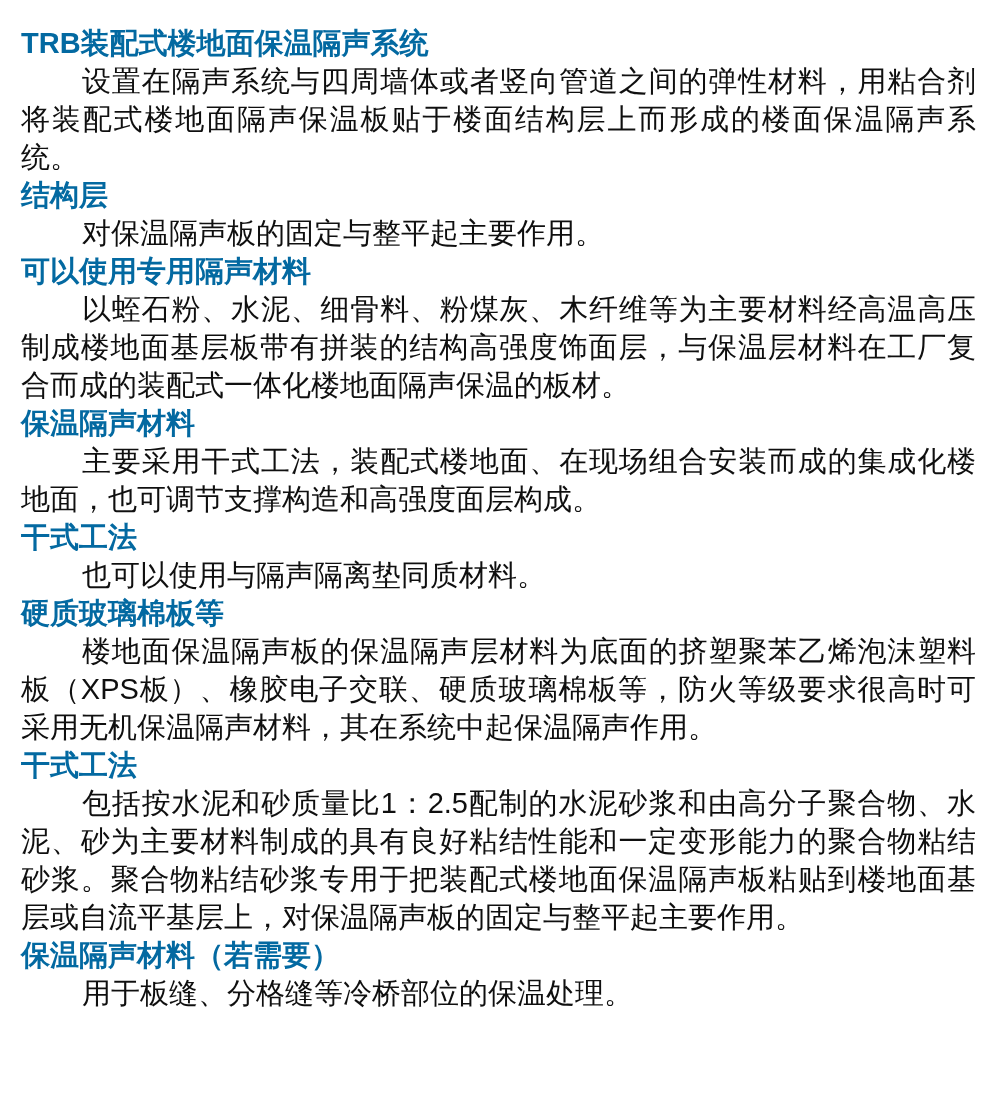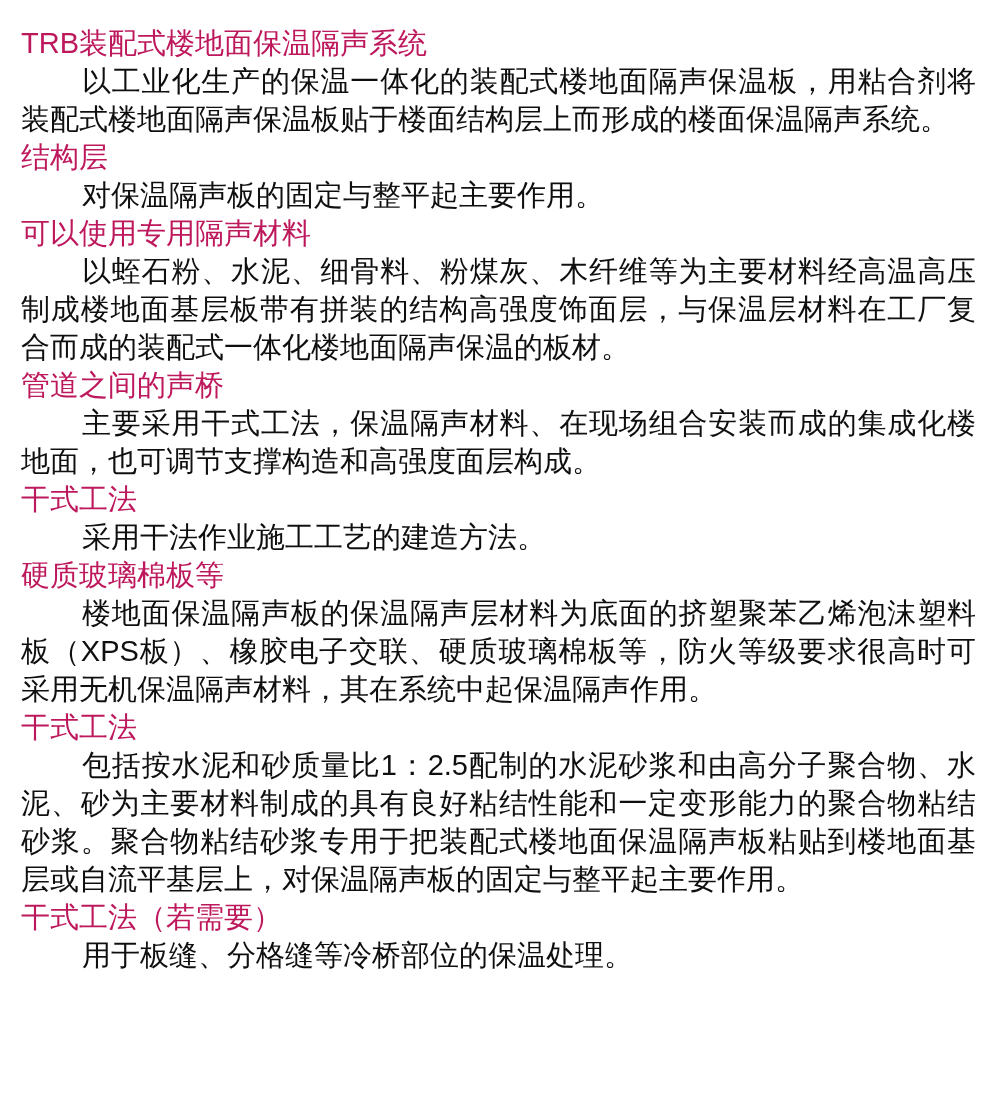--- a/index.html
+++ b/index.html
@@ -20,71 +20,71 @@
     font-size: 29px;
     line-height: 38px;
     color: #0f0f0f;
     text-align: justify;
   }
   .entry { margin: 0; }
   .term {
     margin: 0;
     font-size: 29px;
     line-height: 38px;
-    font-weight: 400;
-    color: #be185d;
+    font-weight: 700;
+    color: #0369a1;
     text-align: left;
   }
   .definition {
     margin: 0;
     text-indent: 2.1em;
     word-break: break-all;
   }
 </style>
 </head>
 <body>
 
 <div class="doc">
 
   <section class="entry">
     <h2 class="term">TRB装配式楼地面保温隔声系统</h2>
-    <p class="definition">以工业化生产的保温一体化的装配式楼地面隔声保温板，用粘合剂将装配式楼地面隔声保温板贴于楼面结构层上而形成的楼面保温隔声系统。</p>
+    <p class="definition">设置在隔声系统与四周墙体或者竖向管道之间的弹性材料，用粘合剂将装配式楼地面隔声保温板贴于楼面结构层上而形成的楼面保温隔声系统。</p>
   </section>
 
   <section class="entry">
     <h2 class="term">结构层</h2>
     <p class="definition">对保温隔声板的固定与整平起主要作用。</p>
   </section>
 
   <section class="entry">
     <h2 class="term">可以使用专用隔声材料</h2>
     <p class="definition">以蛭石粉、水泥、细骨料、粉煤灰、木纤维等为主要材料经高温高压制成楼地面基层板带有拼装的结构高强度饰面层，与保温层材料在工厂复合而成的装配式一体化楼地面隔声保温的板材。</p>
   </section>
 
   <section class="entry">
-    <h2 class="term">管道之间的声桥</h2>
-    <p class="definition">主要采用干式工法，保温隔声材料、在现场组合安装而成的集成化楼地面，也可调节支撑构造和高强度面层构成。</p>
+    <h2 class="term">保温隔声材料</h2>
+    <p class="definition">主要采用干式工法，装配式楼地面、在现场组合安装而成的集成化楼地面，也可调节支撑构造和高强度面层构成。</p>
   </section>
 
   <section class="entry">
     <h2 class="term">干式工法</h2>
-    <p class="definition">采用干法作业施工工艺的建造方法。</p>
+    <p class="definition">也可以使用与隔声隔离垫同质材料。</p>
   </section>
 
   <section class="entry">
     <h2 class="term">硬质玻璃棉板等</h2>
     <p class="definition">楼地面保温隔声板的保温隔声层材料为底面的挤塑聚苯乙烯泡沫塑料板（XPS板）、橡胶电子交联、硬质玻璃棉板等，防火等级要求很高时可采用无机保温隔声材料，其在系统中起保温隔声作用。</p>
   </section>
 
   <section class="entry">
     <h2 class="term">干式工法</h2>
   </section>
 
   <section class="entry">
     <p class="definition">包括按水泥和砂质量比1：2.5配制的水泥砂浆和由高分子聚合物、水泥、砂为主要材料制成的具有良好粘结性能和一定变形能力的聚合物粘结砂浆。聚合物粘结砂浆专用于把装配式楼地面保温隔声板粘贴到楼地面基层或自流平基层上，对保温隔声板的固定与整平起主要作用。</p>
   </section>
 
   <section class="entry">
-    <h2 class="term">干式工法（若需要）</h2>
+    <h2 class="term">保温隔声材料（若需要）</h2>
     <p class="definition">用于板缝、分格缝等冷桥部位的保温处理。</p>
   </section>
 
 </div>
 
 </body></html>

